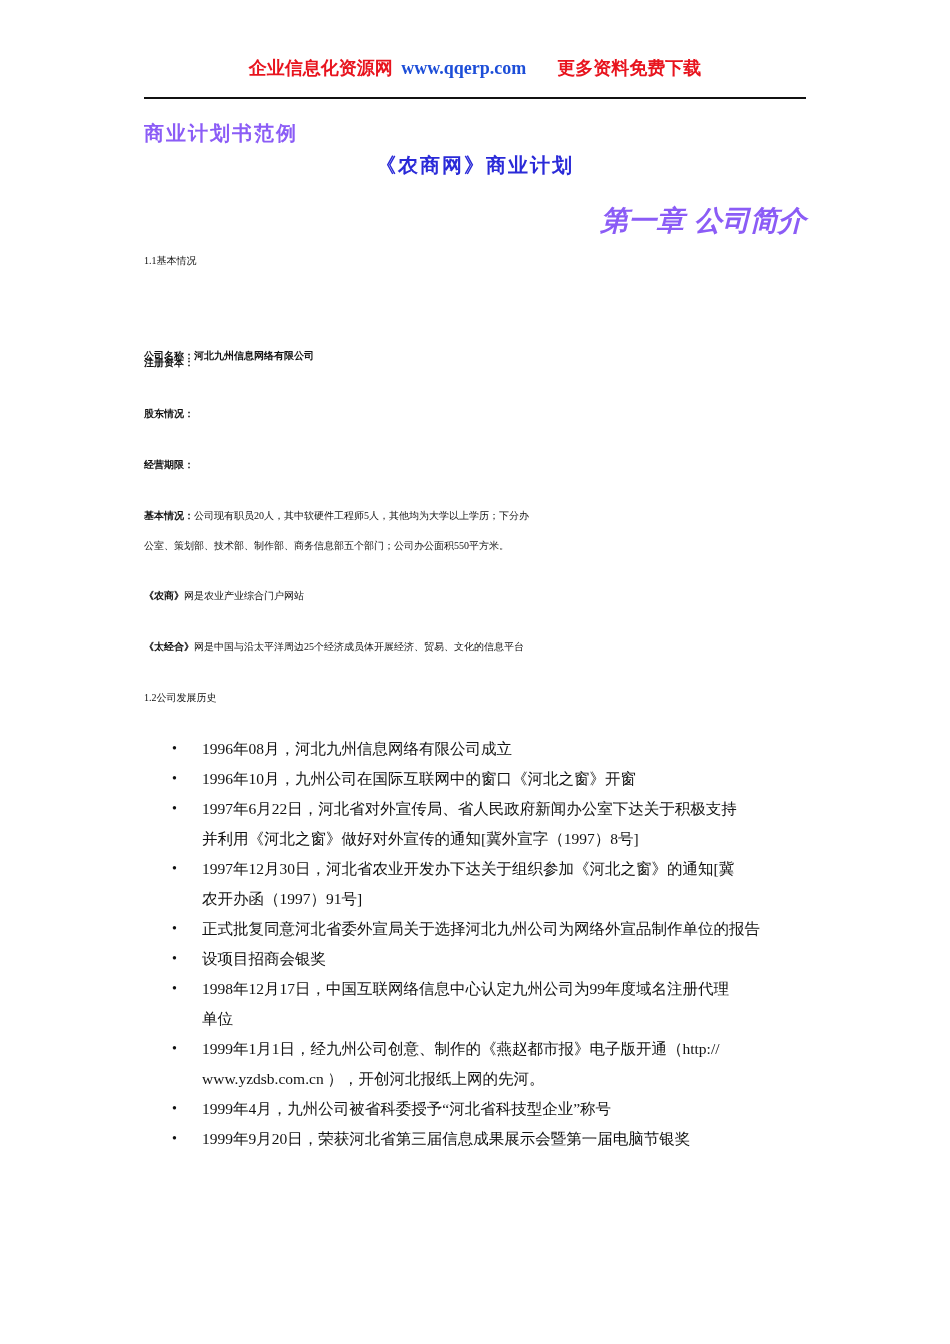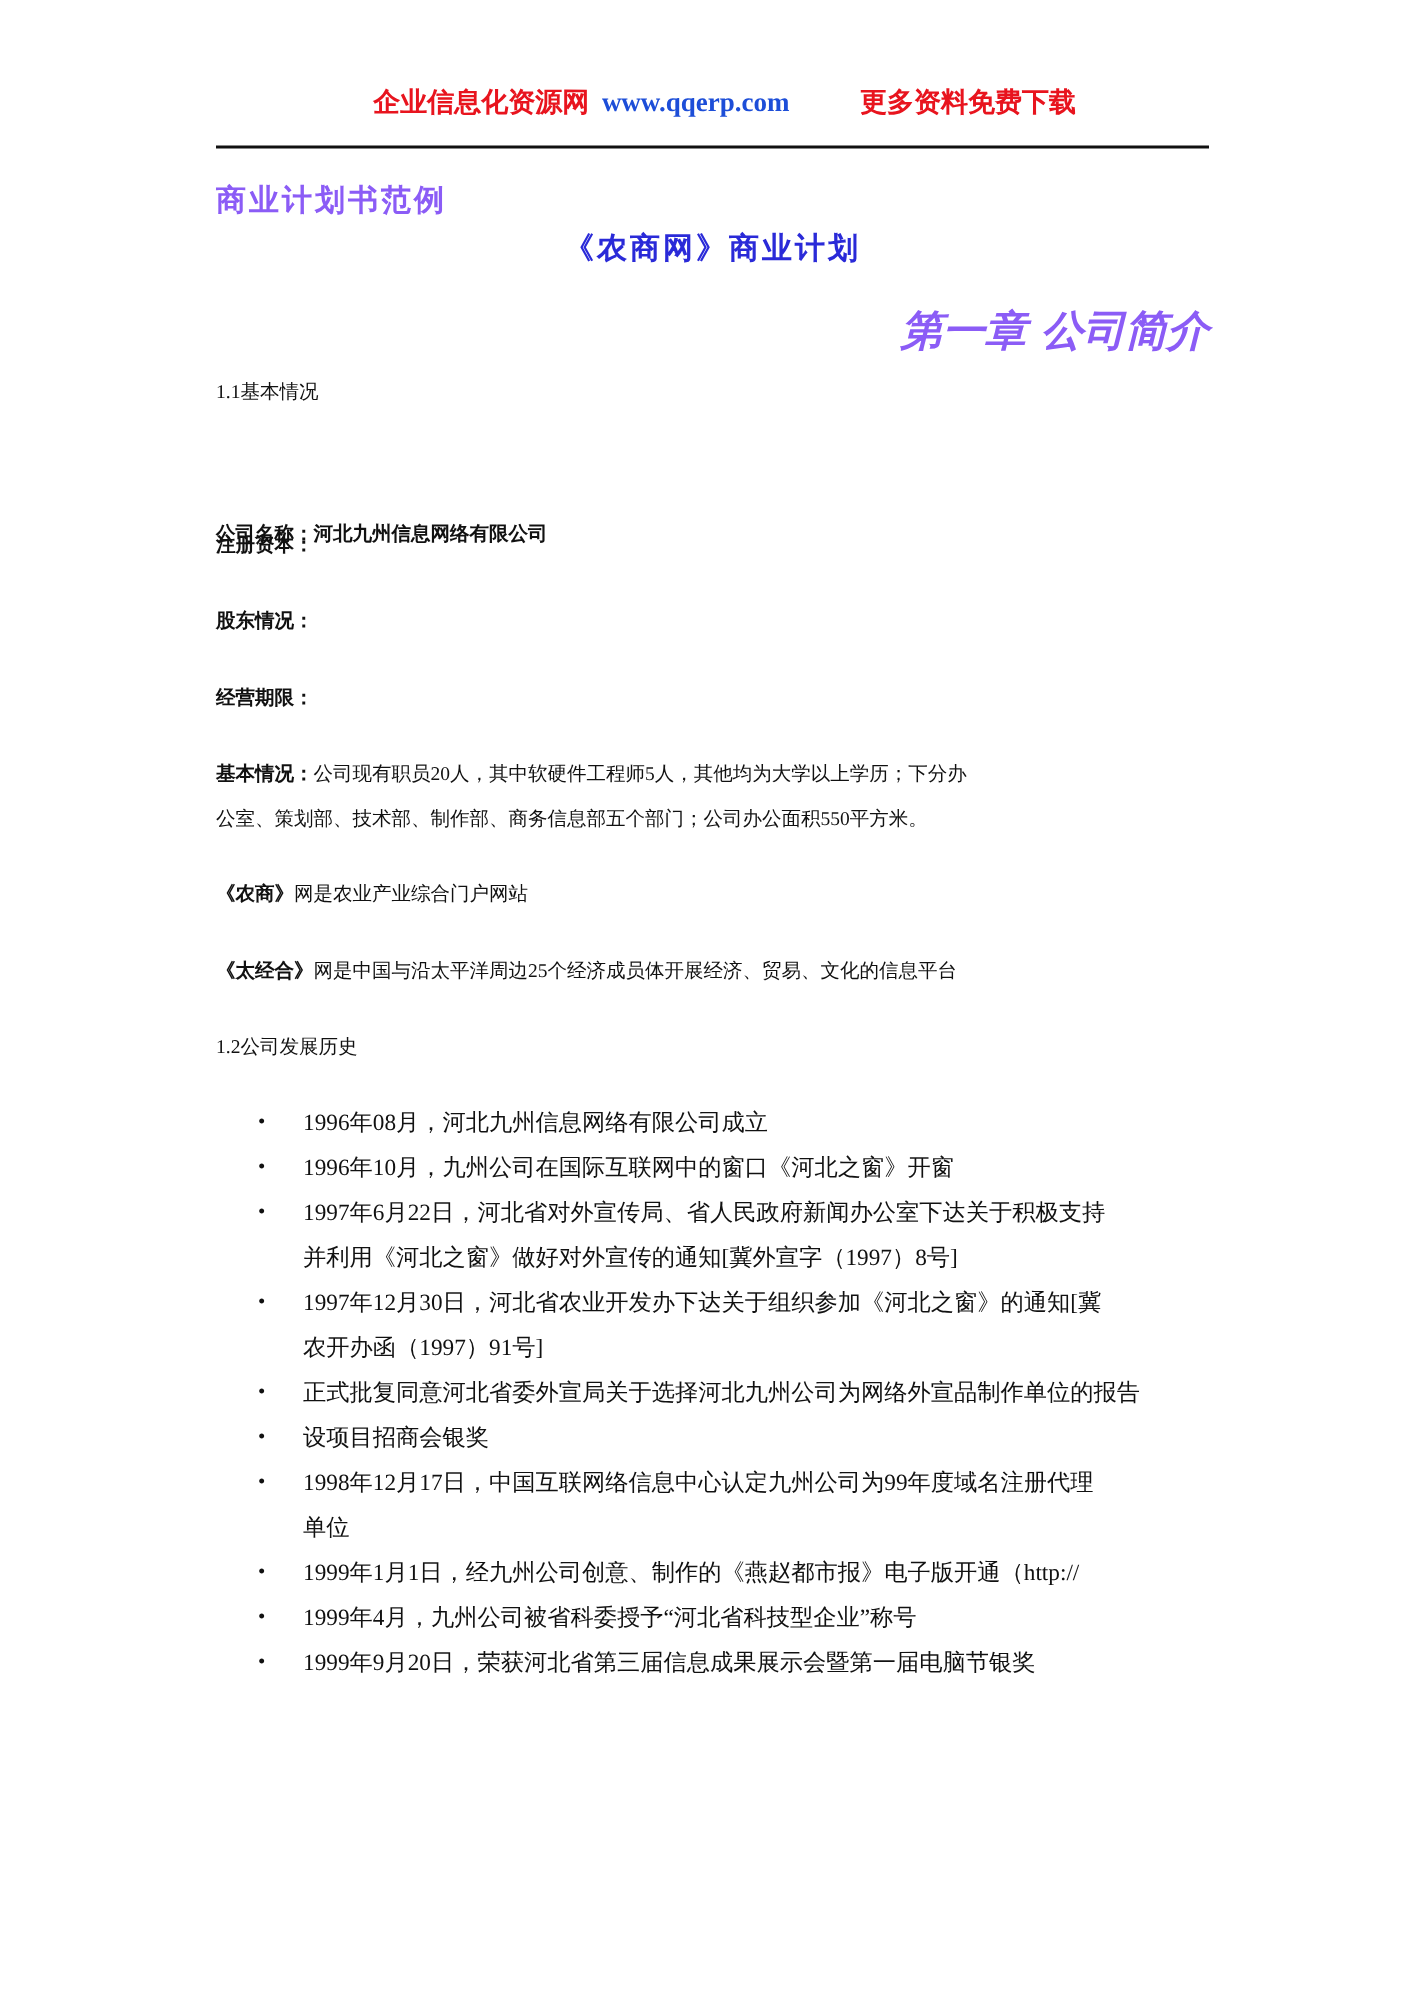--- a/index.html
+++ b/index.html
@@ -24,21 +24,21 @@
   .header-banner {
     position: absolute;
     top: 56px;
     left: 0;
     width: 662px;
     text-align: center;
     font-size: 18px;
     font-weight: bold;
     white-space: nowrap;
   }
-  .header-banner .red { color: #e8141e; margin-left: 16px; }
+  .header-banner .red { color: #e8141e; }
   .header-banner .url { color: #1d4ed8; margin: 0 4px; }
   .header-banner .gap { display: inline-block; width: 18px; }
   .header-rule {
     position: absolute;
     top: 97px;
     left: 0;
     width: 662px;
     height: 0;
     border-top: 2px solid #111111;
   }
@@ -75,21 +75,21 @@
     font-family: "DejaVu Sans", sans-serif;
     font-size: 28px;
     font-weight: bold;
     font-style: italic;
     color: #8b5cf6;
   }
   .para {
     position: absolute;
     left: 0;
     width: 662px;
-    font-size: 13px;
+    font-size: 10px;
     line-height: 30px;
     color: #111111;
   }
   .bold { font-weight: bold; }
   ul.history {
     position: absolute;
     left: 0;
     top: 734px;
     width: 662px;
     margin: 0;
@@ -184,20 +184,21 @@
       <div>设项目招商会银奖</div>
     </li>
     <li>
       <span class="bullet">•</span>
       <div>1998年12月17日，中国互联网络信息中心认定九州公司为99年度域名注册代理</div>
       <div>单位</div>
     </li>
     <li>
       <span class="bullet">•</span>
       <div>1999年1月1日，经九州公司创意、制作的《燕赵都市报》电子版开通（http://</div>
+      <div>www.yzdsb.com.cn ），开创河北报纸上网的先河。</div>
     </li>
     <li>
       <span class="bullet">•</span>
       <div>1999年4月，九州公司被省科委授予“河北省科技型企业”称号</div>
     </li>
     <li>
       <span class="bullet">•</span>
       <div>1999年9月20日，荣获河北省第三届信息成果展示会暨第一届电脑节银奖</div>
     </li>
   </ul>

